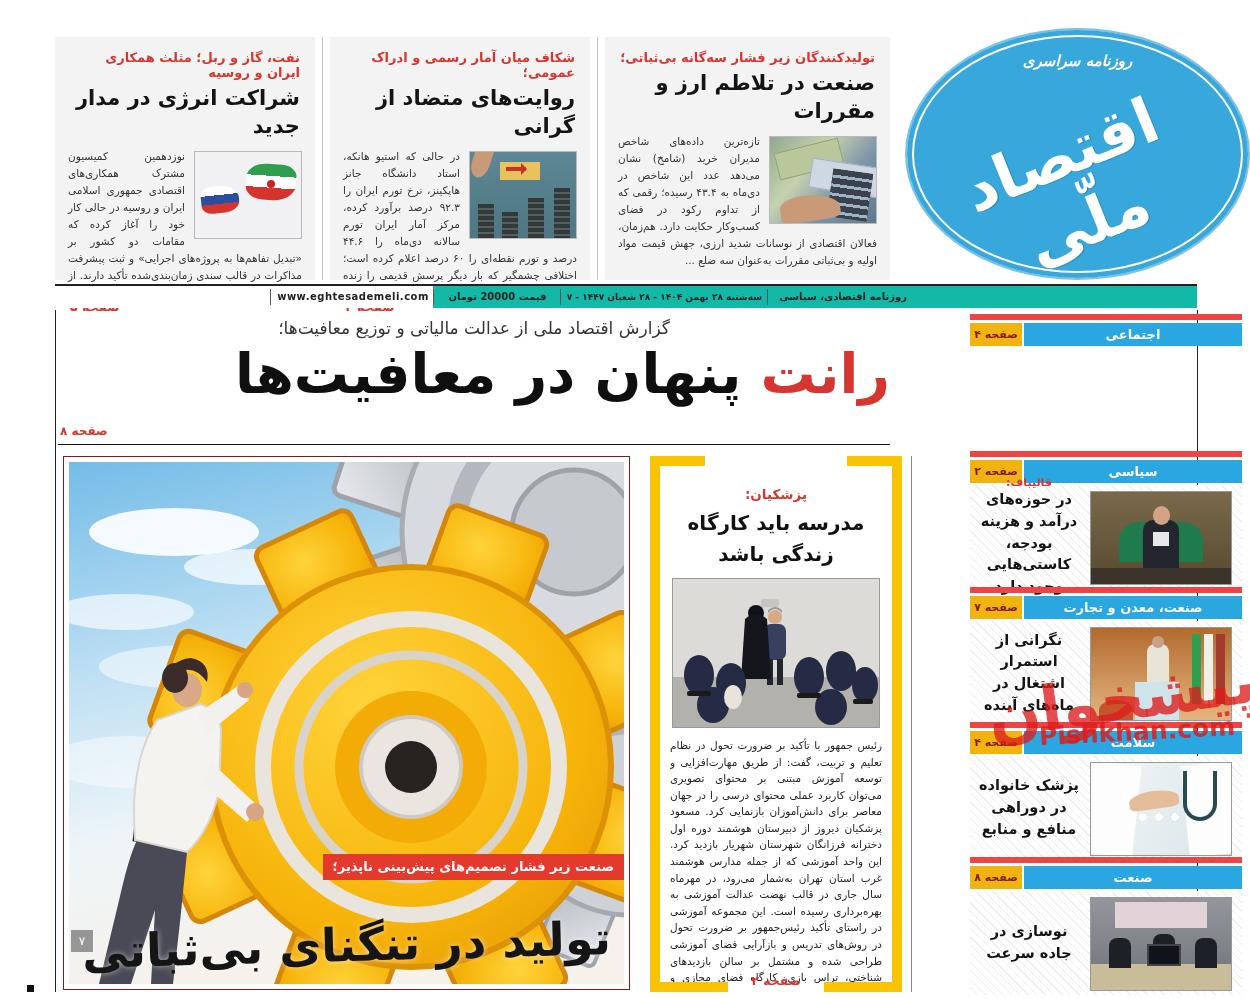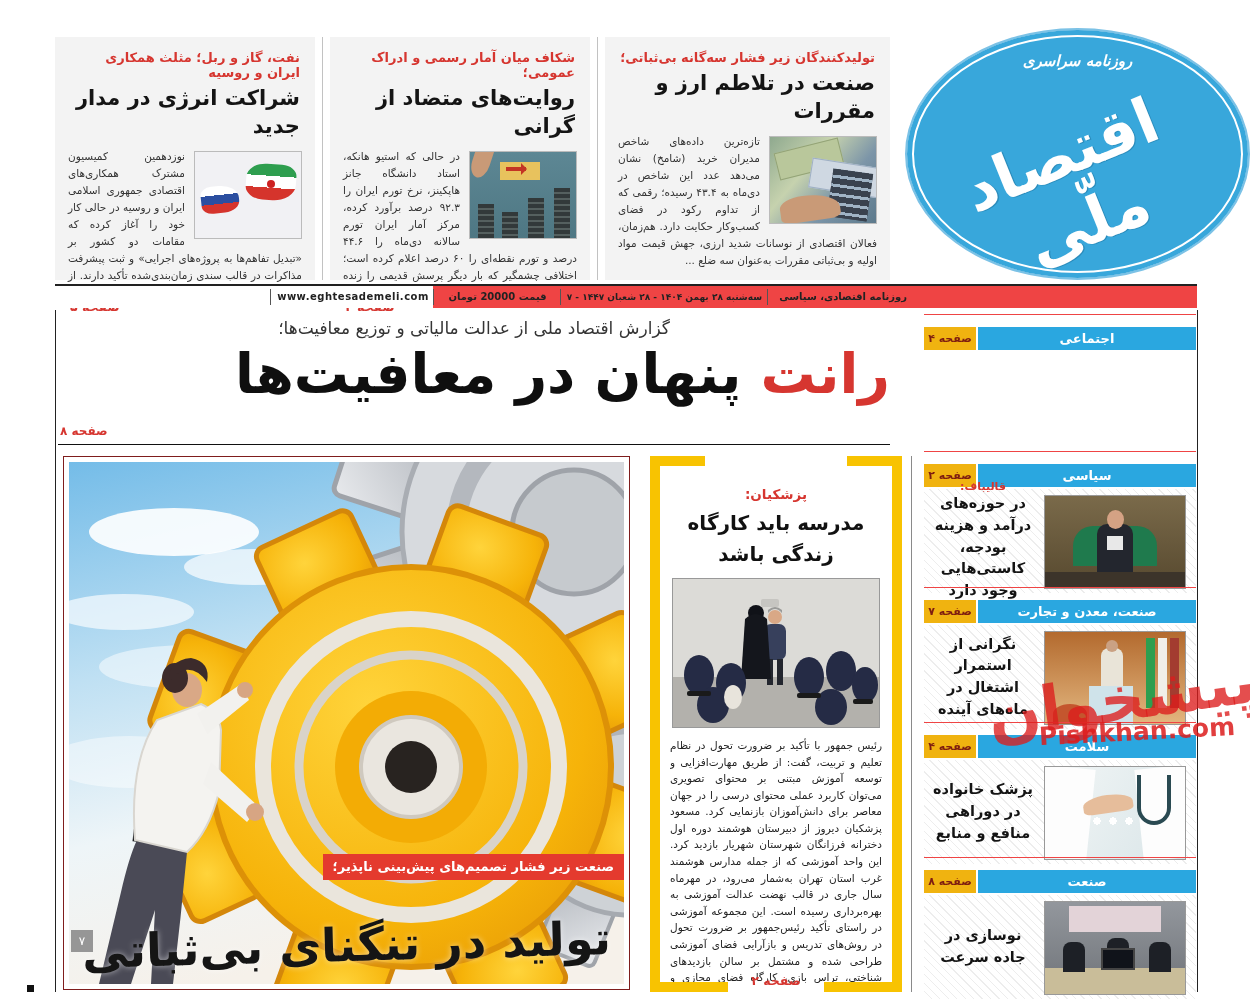--- a/index.html
+++ b/index.html
@@ -49,21 +49,21 @@
   .p-coins .finger{position:absolute;left:2px;top:-4px;width:18px;height:30px;background:#c99a77;
      border-radius:0 0 50% 50%;transform:rotate(18deg)}
   .p-flags{background:#f1f1f4}
   .p-flags .ru{position:absolute;left:6px;top:34px;width:38px;height:27px;transform:rotate(-6deg);
      background:linear-gradient(#fff 0 33%,#2b4ea0 33% 66%,#d5342c 66%);border-radius:30% 50% 40% 30%}
   .p-flags .ir{position:absolute;right:5px;top:12px;width:50px;height:36px;transform:rotate(4deg);
      background:linear-gradient(#2e9e4f 0 33%,#fff 33% 66%,#d5342c 66%);border-radius:40% 30% 45% 35%}
   .p-flags .em{position:absolute;right:26px;top:28px;width:8px;height:8px;background:#c22;border-radius:50%}
 
   
-  .infobar{position:absolute;left:55px;top:284px;width:1142px;height:22px;background:#ef4444;
+  .infobar{position:absolute;left:55px;top:284px;width:1142px;height:22px;background:#14b8a6;
      border-top:2px solid #222}
   .ib-white{position:absolute;left:0;top:0;width:378px;height:22px;background:#fff}
   .ib-seg{position:absolute;top:0;height:22px;line-height:22px;font-size:10px;color:#222;
      text-align:center;font-weight:bold;white-space:nowrap;overflow:hidden}
   .ib-sep{position:absolute;top:3px;width:1px;height:16px;background:#555}
 
   
   .vrule{position:absolute;width:1px;background:#222}
   .vrule-m{position:absolute;width:1px;background:#8a8a8a}
 
@@ -96,21 +96,21 @@
   .yBL{left:0;bottom:0;width:78px;height:10px}.yBR{right:0;bottom:0;width:78px;height:10px}
   .cb-kicker{margin-top:30px;text-align:center;color:#d63630;font-weight:bold;font-size:13.5px}
   .cb-head{text-align:center;font-size:20px;font-weight:800;color:#111;line-height:1.55;margin:6px 16px 8px}
   .cb-photo{width:206px;height:148px;margin:4px auto 9px;border:1px solid #999;position:relative;overflow:hidden}
   .cb-body{margin:0 20px;font-size:10.5px;line-height:1.58;text-align:justify;color:#222;
      height:246px;overflow:hidden}
   .cb-page{position:absolute;bottom:4px;left:0;right:0;text-align:center;color:#d63630;
      font-weight:bold;font-size:12.5px}
 
   
-  .sitem{position:absolute;left:924px;width:272px;border-top:1px solid #ef4444;padding-top:12px}
+  .sitem{position:absolute;left:970px;width:272px;border-top:6px solid #ef4444;padding-top:3px}
   .sb-head{display:flex;height:23px;gap:2px}
   .sb-page{width:52px;background:#f0b310;color:#7e1d10;font-size:11px;font-weight:bold;
      text-align:center;line-height:23px}
   .sb-cat{flex:1;background:#2aa7e0;color:#fff;font-size:13px;font-weight:bold;
      text-align:center;line-height:23px}
   .sb-content{position:relative;height:104px;margin-top:2px;
      background:repeating-linear-gradient(45deg,#ffffff 0 5px,#ededed 5px 6px)}
   .sb-text{position:absolute;left:4px;right:158px;top:0;bottom:0;display:flex;
      flex-direction:column;justify-content:center;text-align:center;direction:rtl}
   .sb-kicker{color:#d63630;font-size:11px;font-weight:bold}

